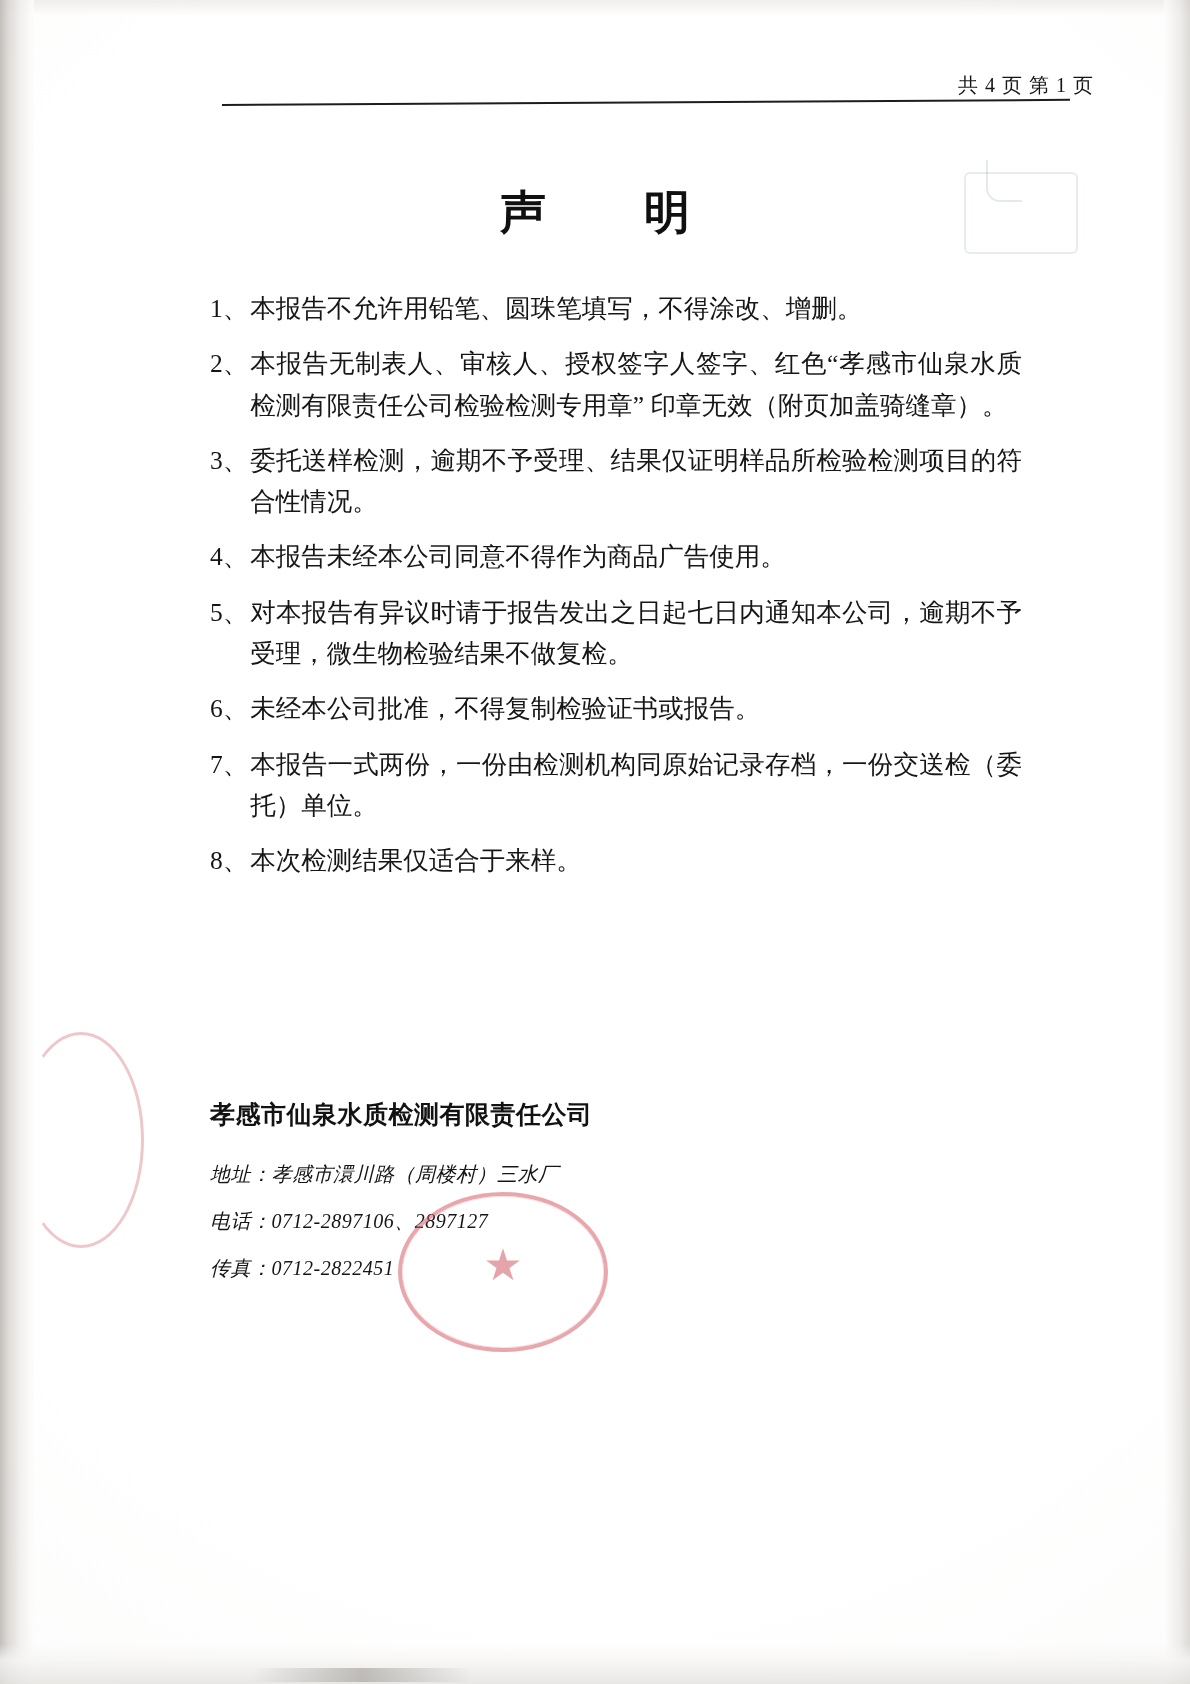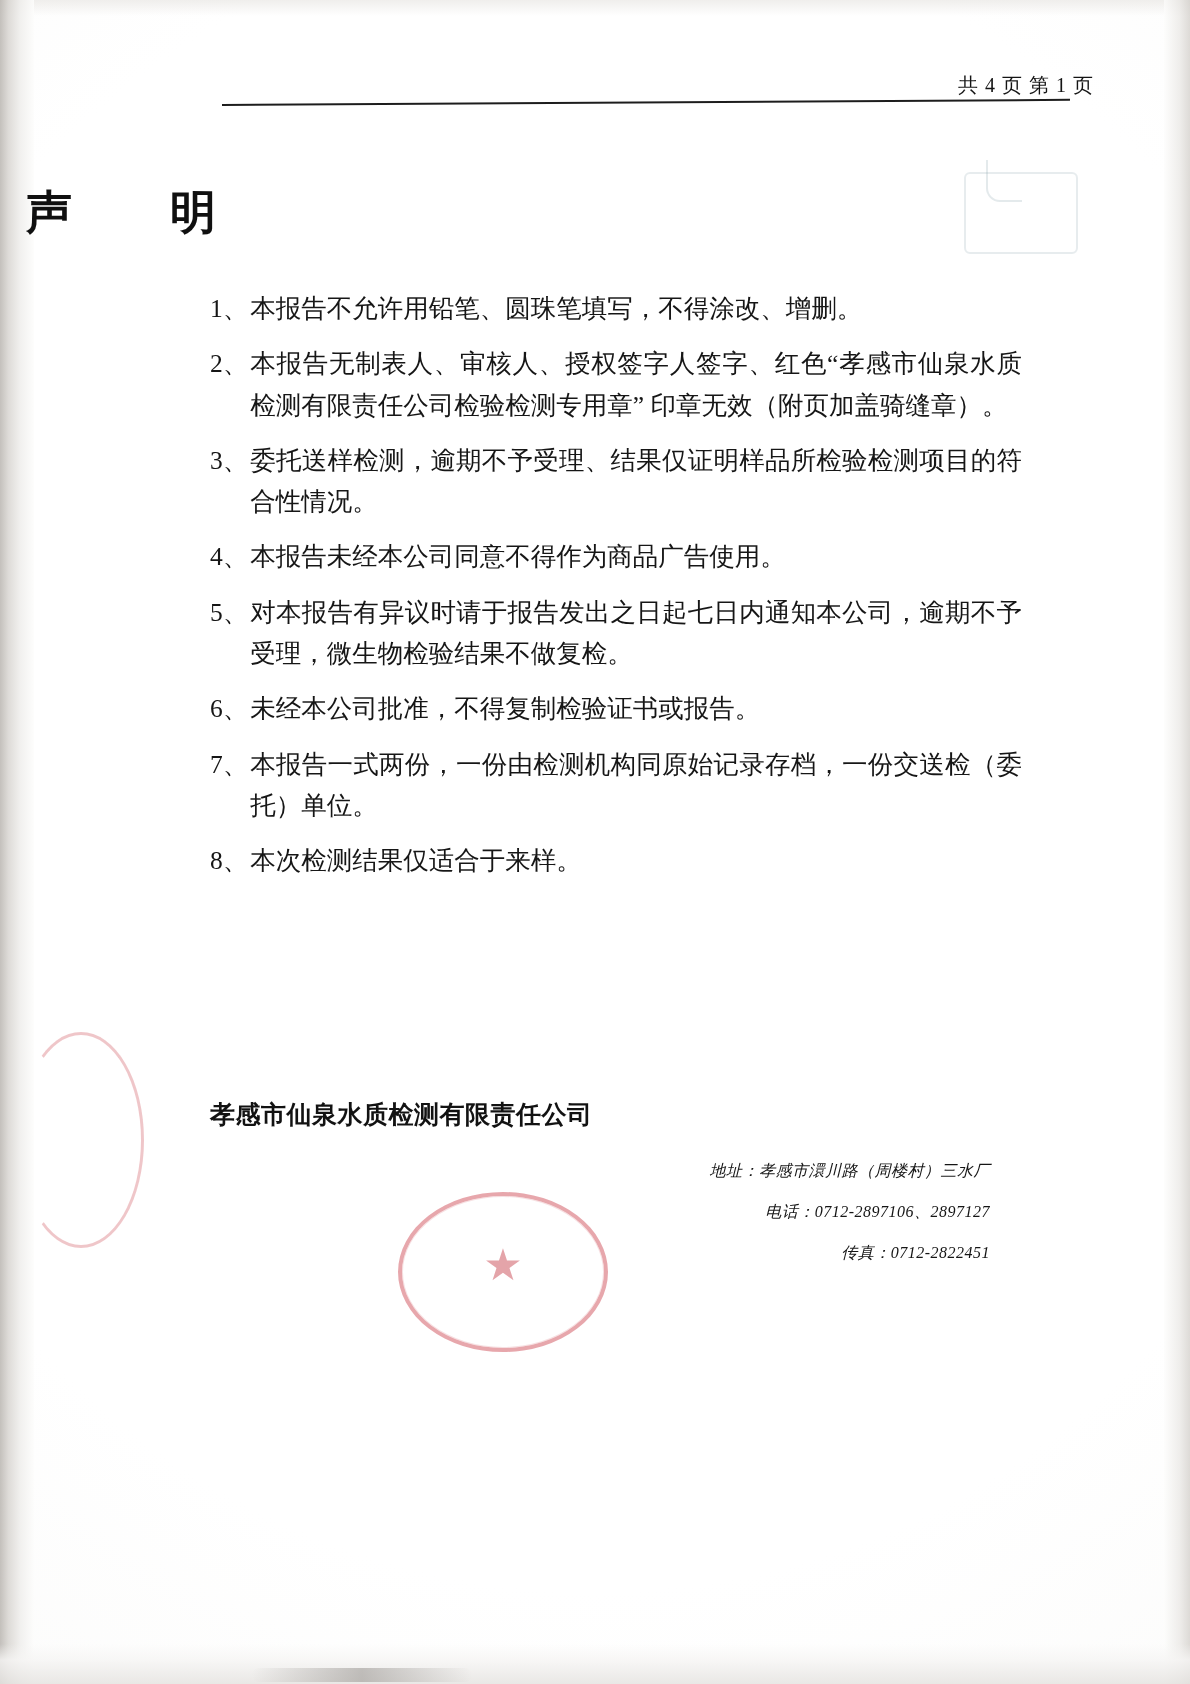--- a/index.html
+++ b/index.html
@@ -76,21 +76,21 @@
     background: #1d1d1d;
     transform: rotate(-0.35deg);
     transform-origin: left center;
   }
 
   .title {
     position: absolute;
     top: 182px;
     left: 0;
     width: 1190px;
-    text-align: left;
+    text-align: center;
     font-size: 46px;
     font-weight: bold;
     letter-spacing: 26px;
     text-indent: 26px;
     color: #101010;
     font-family: "DejaVu Serif", "Liberation Serif", serif;
   }
 
   .clauses {
     position: absolute;
@@ -124,26 +124,25 @@
     width: 780px;
   }
   .company-name {
     font-size: 25px;
     font-weight: bold;
     letter-spacing: .5px;
     margin-bottom: 30px;
     color: #121212;
   }
   .company-line {
-    font-size: 16px;
+    font-size: 20px;
     margin-bottom: 20px;
     color: #151515;
     letter-spacing: .5px;
     font-style: italic;
-    text-align: right;
   }
 
   
   .stamp {
     position: absolute;
     left: 398px;
     top: 1192px;
     width: 210px;
     height: 160px;
     pointer-events: none;

